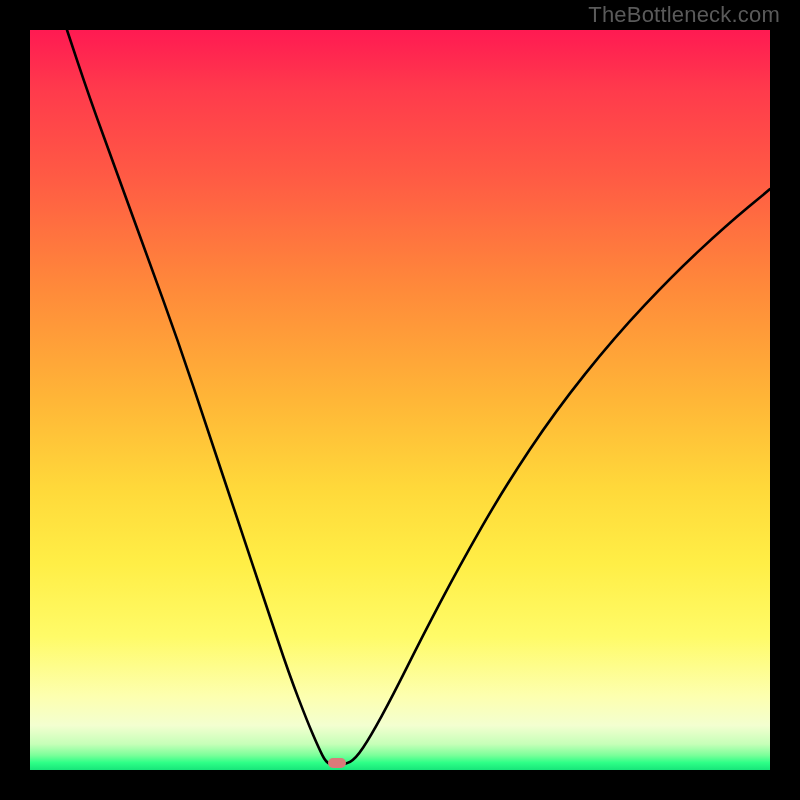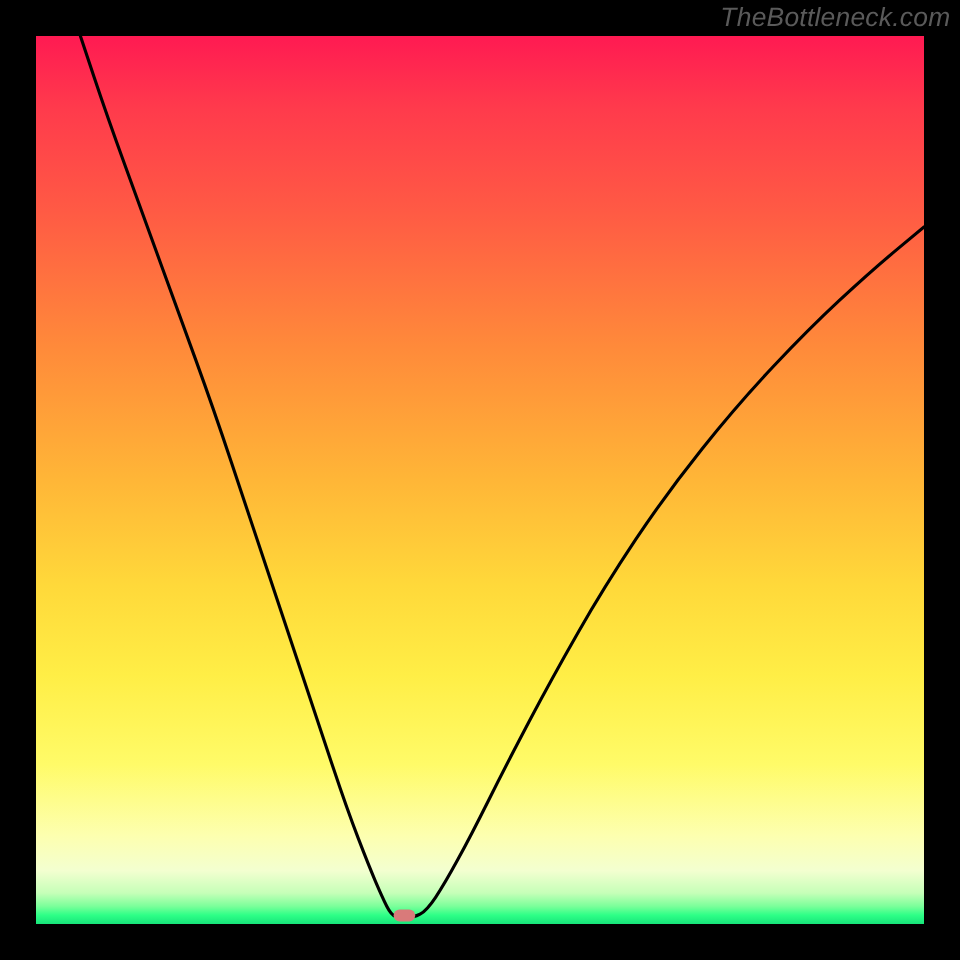--- a/index.html
+++ b/index.html
@@ -13,27 +13,26 @@
   }
   .frame {
     position: relative;
     width: 800px;
     height: 800px;
     background: #000;
   }
   .watermark {
     position: absolute;
     top: 2px;
-    right: 8px;
+    right: 20px;
     color: #5a5a5a;
     font-size: 22px;
     font-weight: 500;
     letter-spacing: 0.2px;
     z-index: 10;
-    font-style: italic;
   }
   .plot-area {
     position: absolute;
     left: 30px;
     top: 30px;
     width: 740px;
     height: 740px;
     overflow: hidden;
   }
   .gradient-bg {

